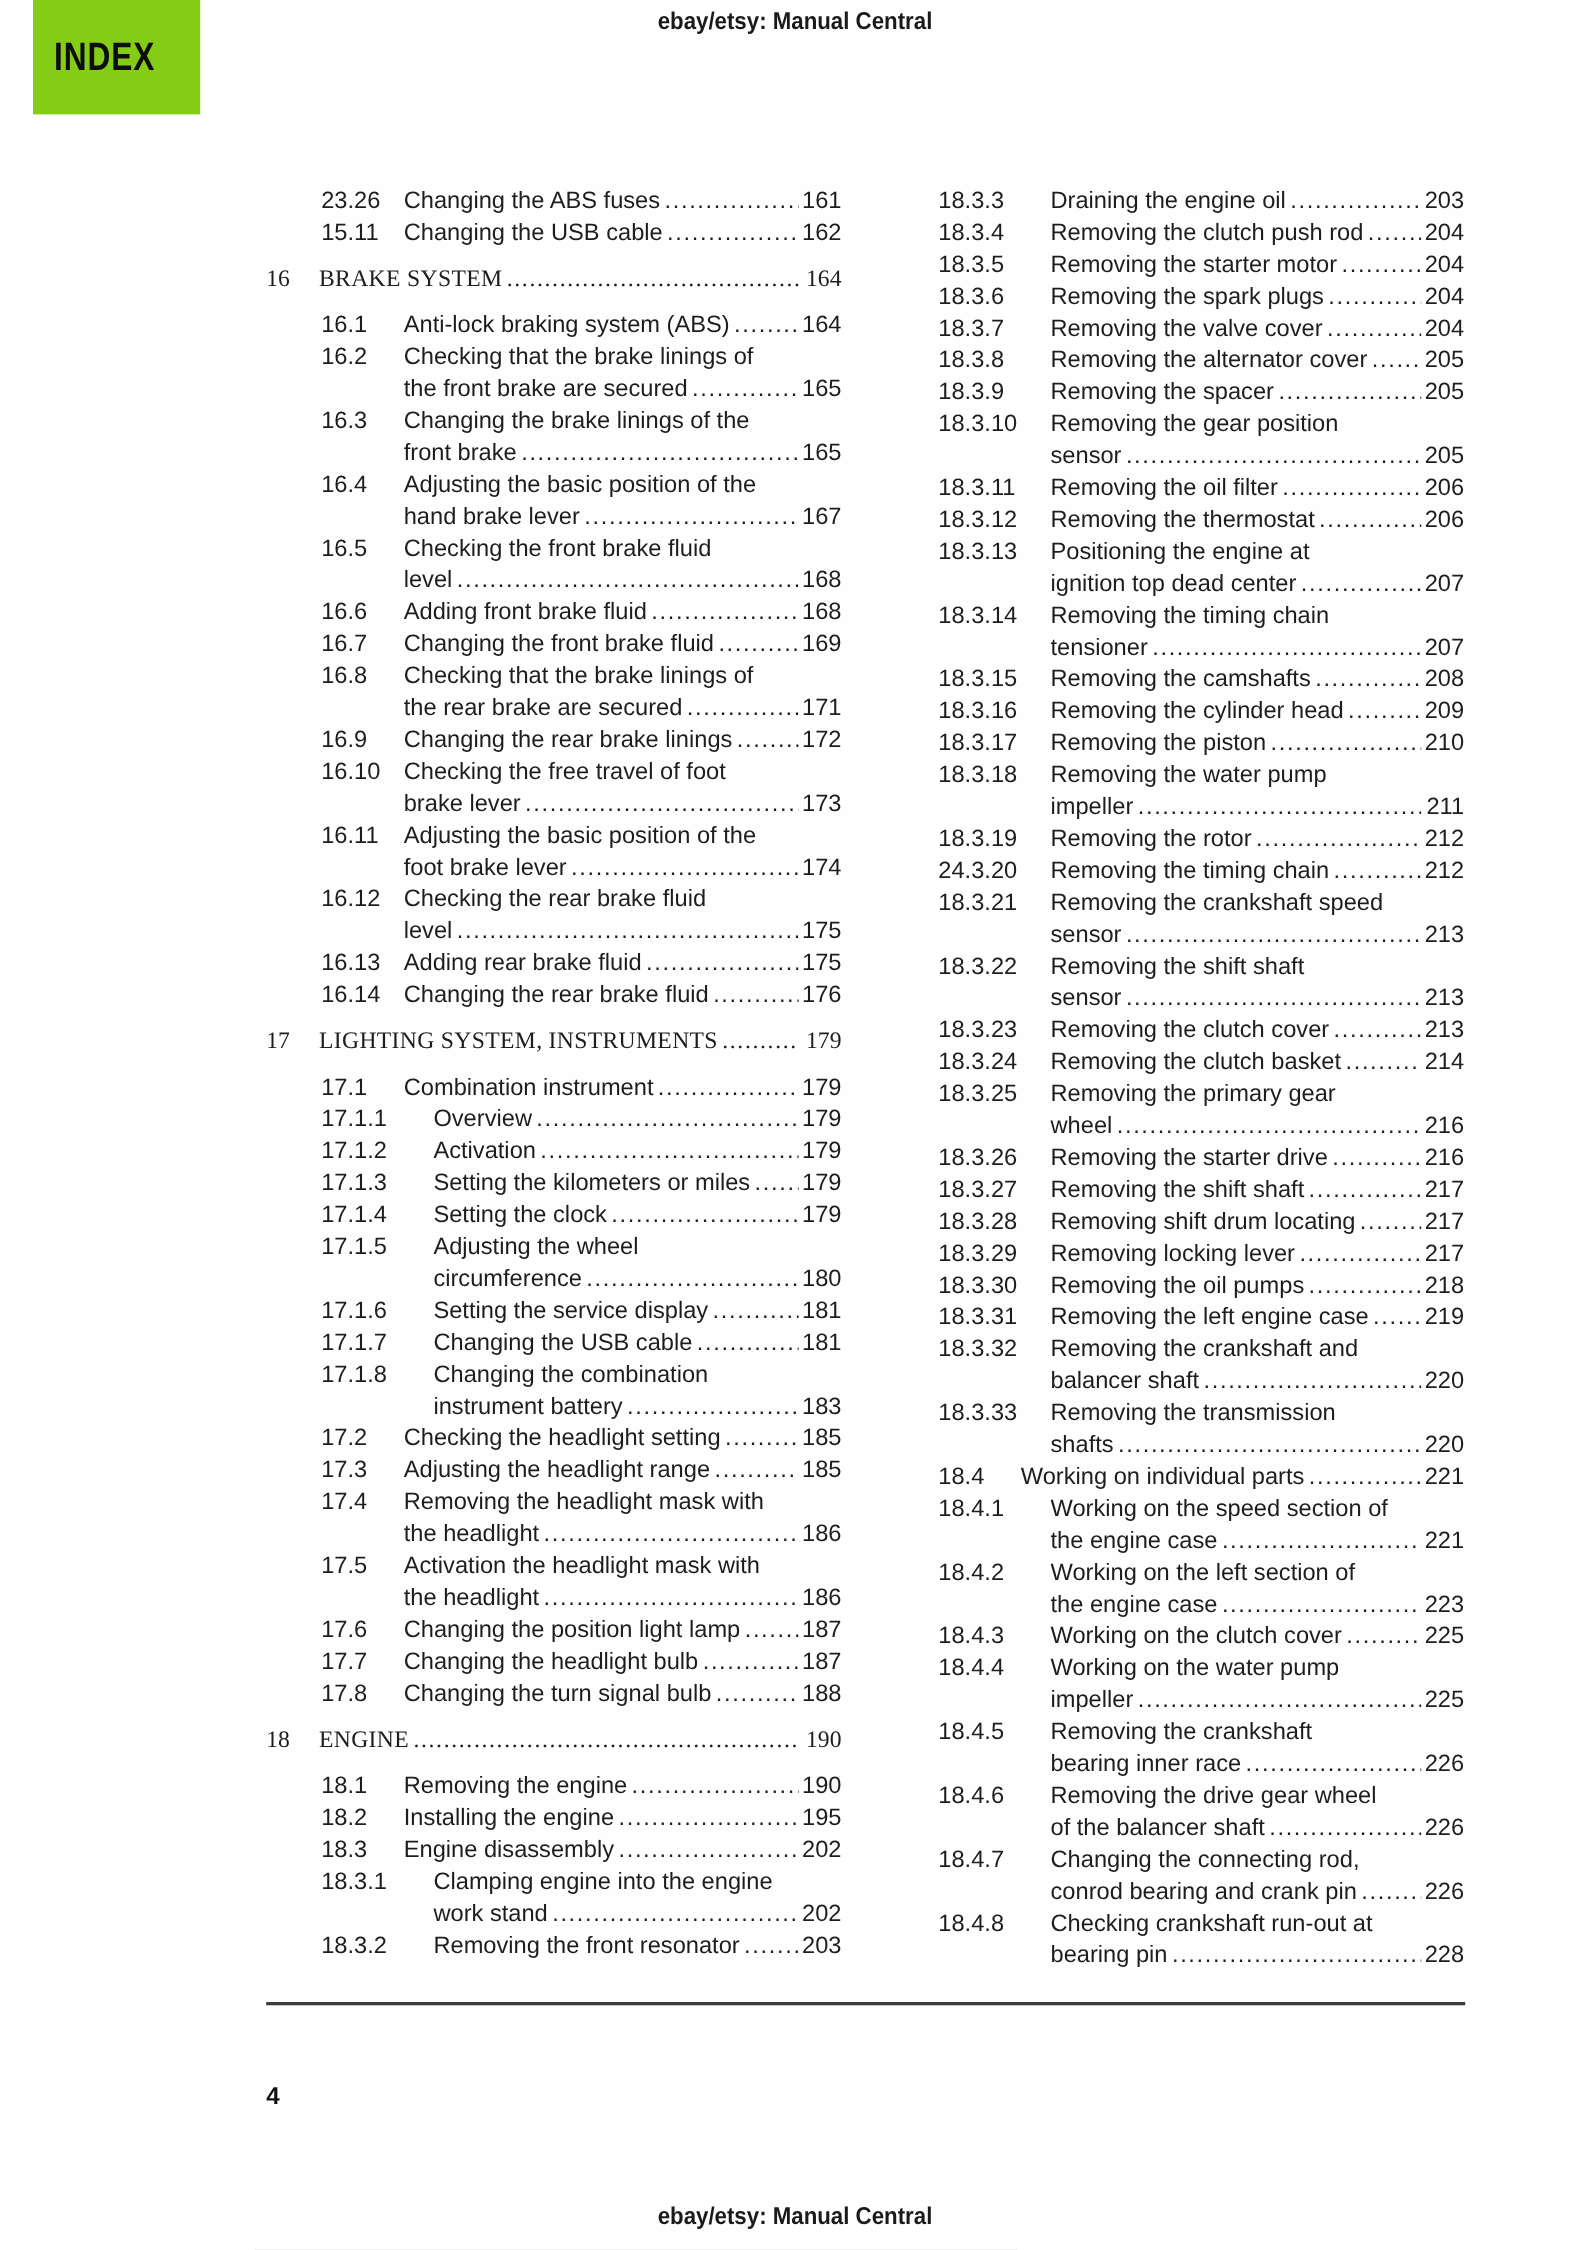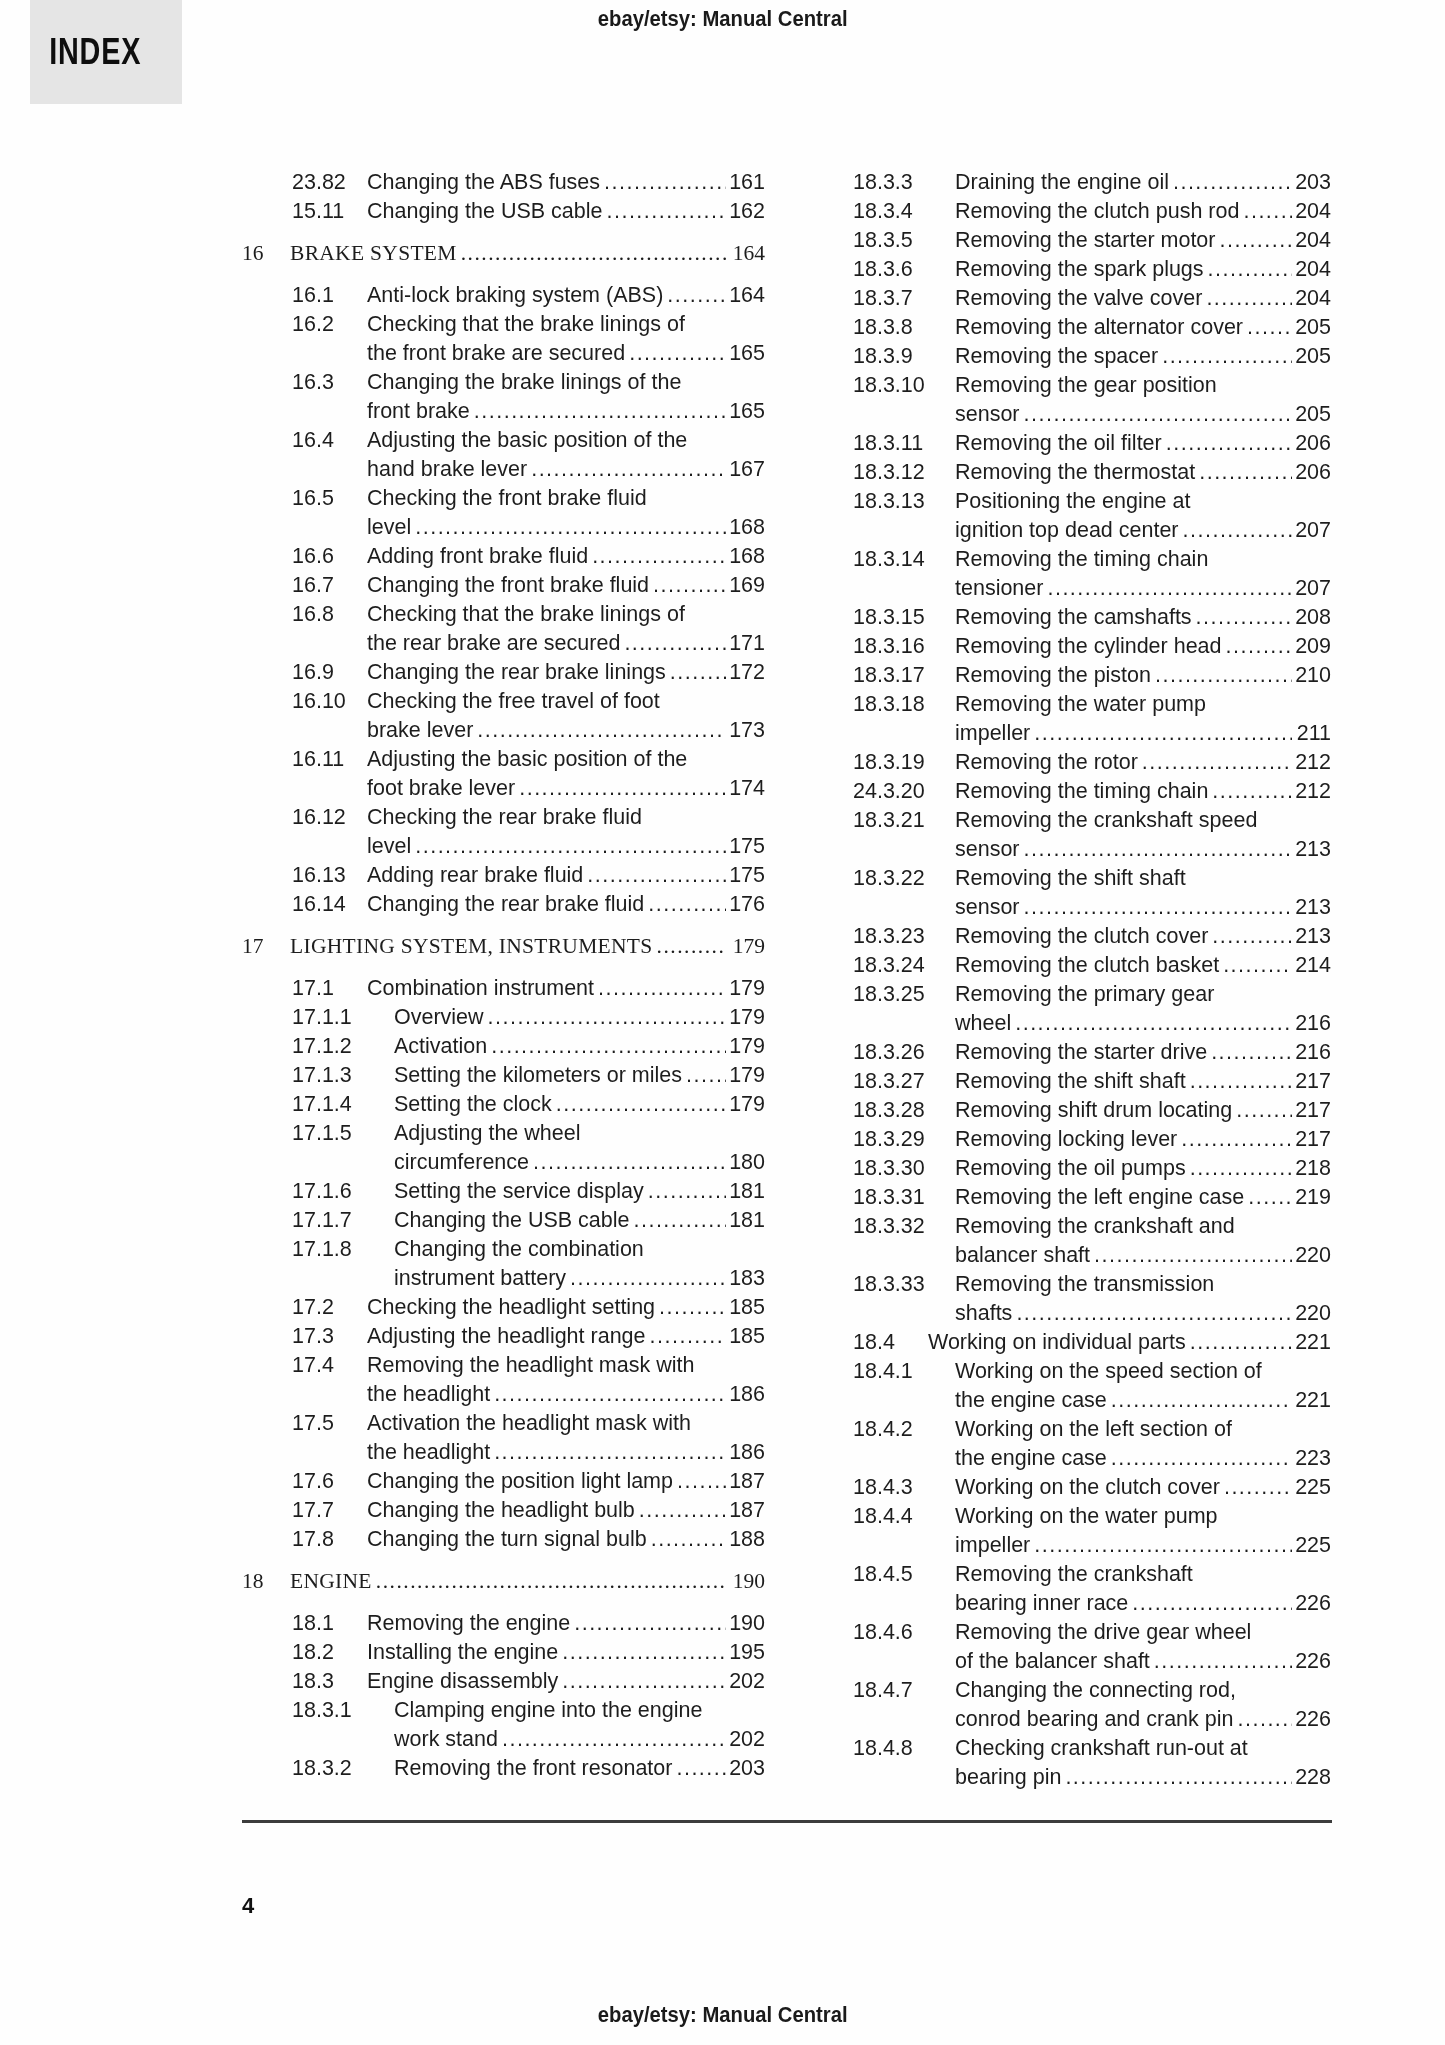--- a/index.html
+++ b/index.html
@@ -58,31 +58,31 @@
   #page-number{
     position:absolute;left:242px;top:1893px;
     font-size:22px;font-weight:700;color:#111;
   }
 </style>
 </head>
 <body>
 
 <div id="page">
 
-  <div id="index-badge" style="background: #e5e5e5;">
+  <div id="index-badge" style="background: #84cc16;">
     <span class="label">INDEX</span>
   </div>
 
   <div id="header-title" class="center-title">
     <span class="inner">ebay/etsy: Manual Central</span>
   </div>
 
   <div id="col-left" class="col">
       <div class="row lvl2">
-        <span class="num">23.82</span>
+        <span class="num">23.26</span>
         <span class="body">
           <span class="line last">
             <span class="txt">Changing the ABS fuses</span>
             <span class="leader">..........................................................................................</span>
             <span class="pg">161</span>
           </span>
         </span>
       </div>
       <div class="row lvl2">
         <span class="num">15.11</span>

